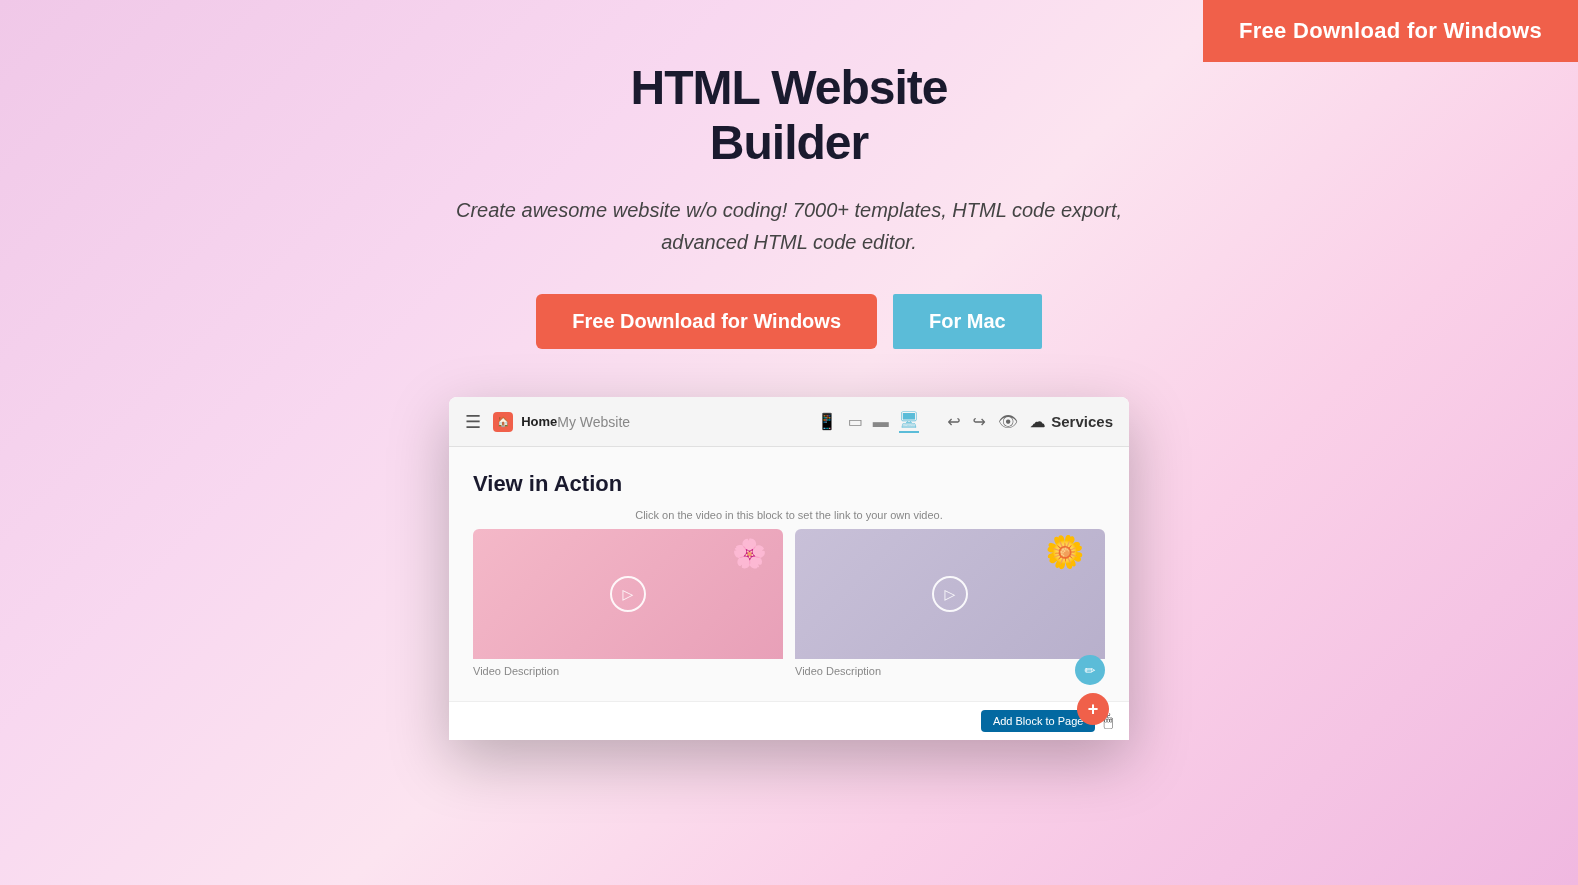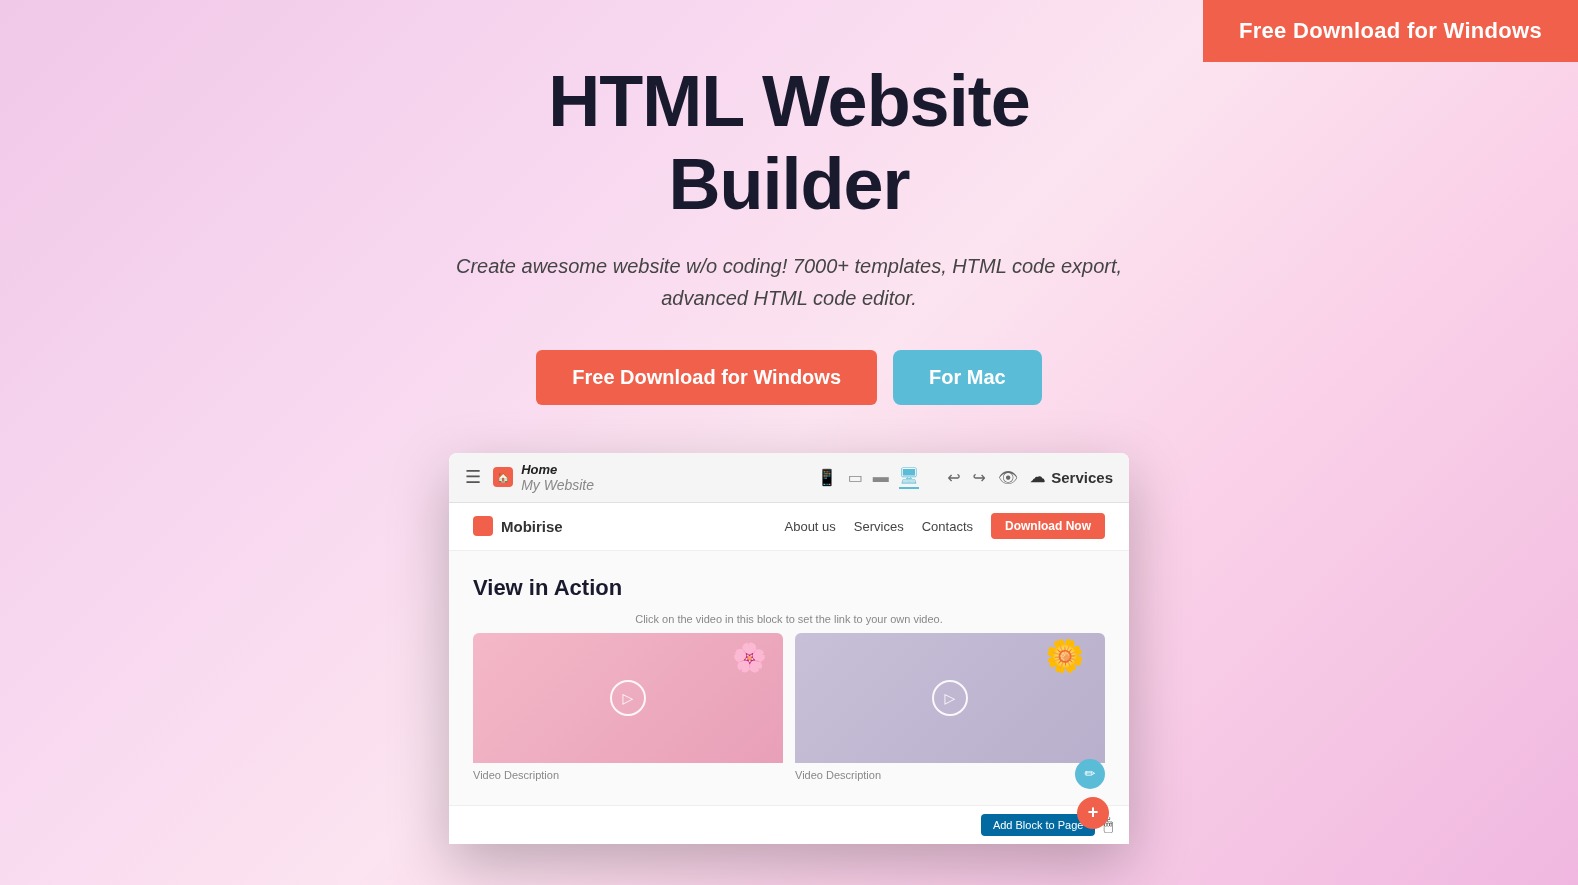--- a/index.html
+++ b/index.html
@@ -30,21 +30,21 @@
 
     
     .hero {
       display: flex;
       flex-direction: column;
       align-items: center;
       padding-top: 60px;
     }
 
     .hero-title {
-      font-size: 72px;
+      font-size: 48px;
       font-weight: 900;
       color: #1a1a2e;
       text-align: center;
       line-height: 1.15;
       margin-bottom: 24px;
       letter-spacing: -1px;
     }
 
     .hero-subtitle {
       font-size: 20px;
@@ -73,21 +73,21 @@
       cursor: pointer;
     }
 
     .btn-mac {
       background: #5bbcd8;
       color: white;
       font-size: 20px;
       font-weight: 700;
       padding: 16px 36px;
       border: none;
-      border-radius: 8px;
+      border-radius: 2px;
       cursor: pointer;
     }
 
     
     .app-window {
       width: 680px;
       background: #fff;
       border-radius: 8px 8px 0 0;
       box-shadow: 0 20px 60px rgba(0,0,0,0.25);
       overflow: hidden;
@@ -124,22 +124,21 @@
       border-radius: 4px;
       display: flex;
       align-items: center;
       justify-content: center;
       font-size: 10px;
       color: white;
     }
 
     .toolbar-home-text {
       display: flex;
-      flex-direction: column;
-      font-style: italic;
+      flex-direction: row;
     }
 
     .toolbar-home-title {
       font-size: 13px;
       font-weight: 600;
       color: #222;
     }
 
     .toolbar-home-sub {
       font-size: 14px;
@@ -420,33 +419,20 @@
         <span class="toolbar-action-icon">↩</span>
         <span class="toolbar-action-icon">↪</span>
         <span class="toolbar-action-icon">👁</span>
         <button class="publish-btn">
           <span>☁</span>
           <span>Services</span>
         </button>
       </div>
     </div>
 
-    <div class="inner-nav">
-      <div class="inner-logo">
-        <div class="inner-logo-icon"></div>
-        <span>Mobirise</span>
-      </div>
-      <div class="inner-nav-spacer"></div>
-      <div class="inner-nav-links">
-        <span>About us</span>
-        <span>Services</span>
-        <span>Contacts</span>
-        <button class="inner-nav-btn">Download Now</button>
-      </div>
-    </div>
 
     <div class="inner-content">
       <h2 class="inner-heading">View in Action</h2>
       <p class="inner-subtext">Click on the video in this block to set the link to your own video.</p>
 
       <div class="video-grid">
 
         <div class="video-card">
           <div class="video-thumbnail video-thumb-pink">
             <div class="play-btn">▷</div>

